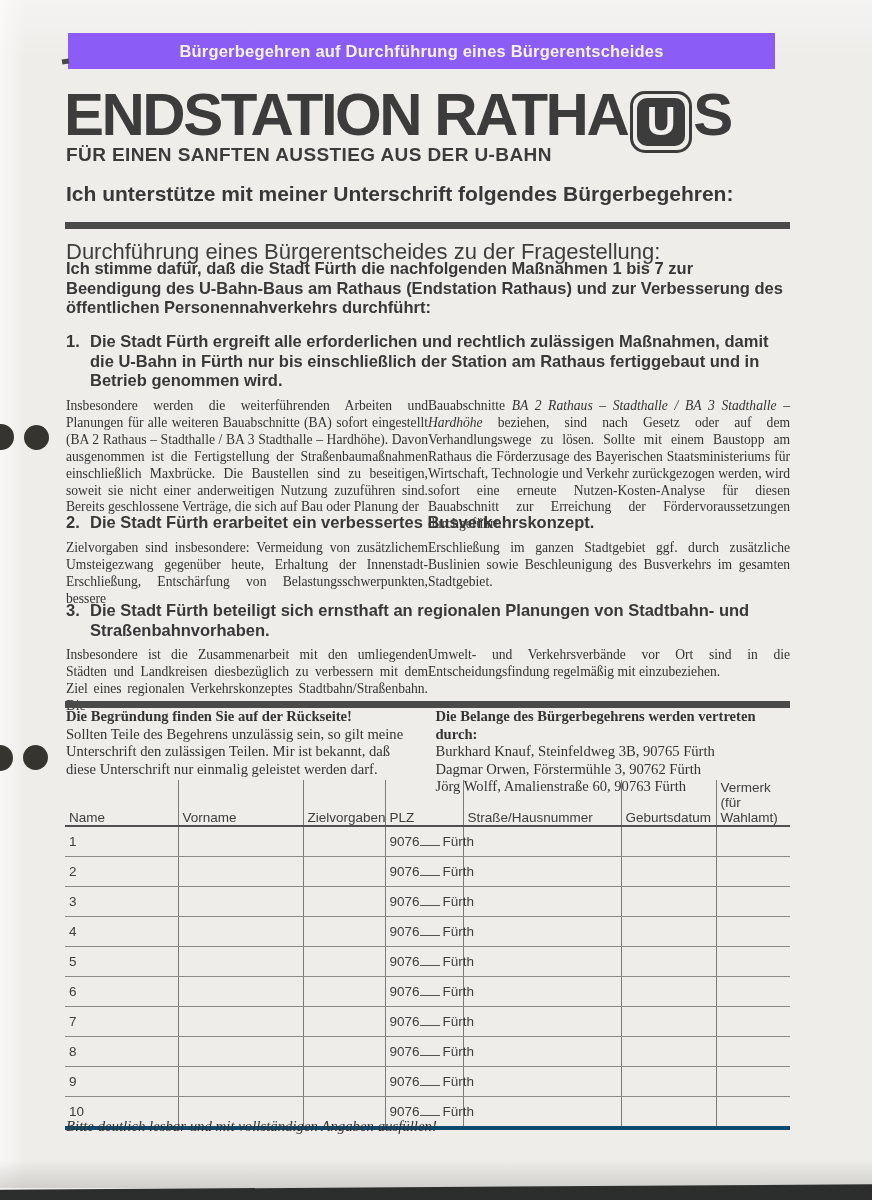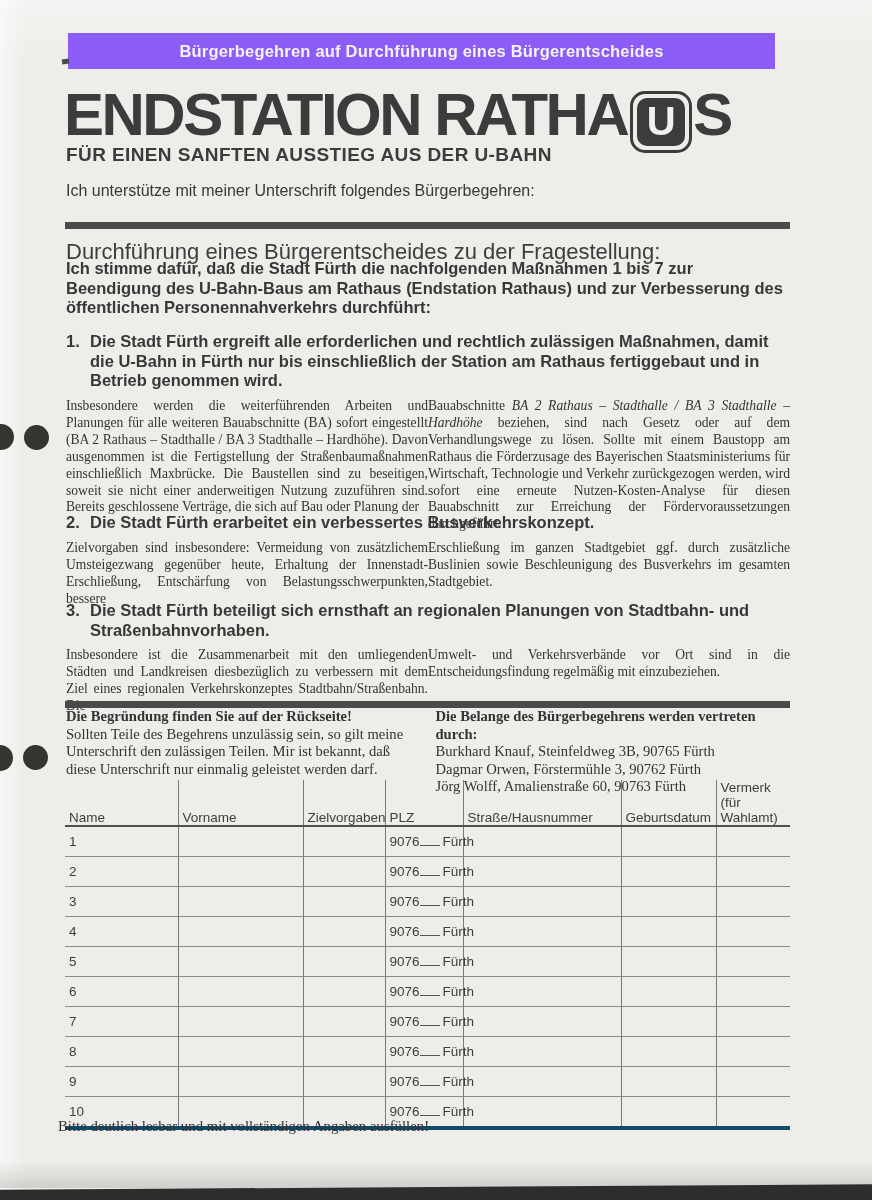--- a/index.html
+++ b/index.html
@@ -13,21 +13,21 @@
   .banner{position:absolute;left:68px;top:33px;width:707px;height:36px;background:#8b5cf6;color:#f4f3f1;
     display:flex;align-items:center;justify-content:center;font-size:16.5px;font-weight:bold;letter-spacing:.2px;}
   .print-mark{position:absolute;left:62px;top:59px;width:7px;height:5px;background:#4a4a4a;transform:rotate(-8deg);}
   .title-row{position:absolute;left:64px;top:84px;display:flex;align-items:center;white-space:nowrap;}
   .title-text{font-size:60px;line-height:60px;font-weight:bold;letter-spacing:-2.5px;color:#3c3c3c;}
   .ubahn-logo{display:inline-flex;align-items:center;justify-content:center;width:56px;height:56px;
     border:3px solid #3c3c3c;border-radius:15px;margin:0 1px 0 3px;transform:translateY(7px);background:transparent;}
   .ubahn-logo .inner{width:48px;height:48px;background:#3c3c3c;border-radius:10px;display:flex;align-items:center;justify-content:center;
     color:#f2f1ef;font-size:40px;font-weight:bold;line-height:1;padding-bottom:2px;box-sizing:border-box;}
   .subtitle{position:absolute;left:66px;top:144px;font-size:19px;font-weight:bold;letter-spacing:.4px;color:#3c3c3c;}
-  .support-line{position:absolute;left:66px;top:182px;font-size:16px;font-weight:normal;color:#383838;}
+  .support-line{position:absolute;left:66px;top:182px;font-size:21px;font-weight:bold;color:#383838;}
   .rule-thick{position:absolute;left:65px;width:725px;height:7px;background:#4a4a4a;}
   .bar1{top:222px;} .bar2{top:701px;}
   .intro-lead{position:absolute;left:66px;top:239px;font-size:22px;color:#3d3d3d;}
   .intro-statement{position:absolute;left:66px;top:259px;width:724px;font-size:16.5px;line-height:19.5px;font-weight:bold;color:#383838;}
   .point-heading{position:absolute;left:66px;width:726px;display:flex;font-size:16.5px;line-height:19.5px;font-weight:bold;color:#383838;}
   .point-num{width:24px;flex:none;}
   .ph1{top:332px;} .ph2{top:513px;} .ph3{top:601px;}
   .cols{position:absolute;left:66px;width:724px;display:flex;gap:0;font-family:"Liberation Serif",serif;
     font-size:13.6px;line-height:16.9px;color:#333;text-align:justify;}
   .cols>div{flex:1;}
@@ -38,21 +38,21 @@
   .notes .nt{font-weight:bold;}
   .sig-table{position:absolute;left:65px;top:780px;width:725px;border-collapse:collapse;table-layout:fixed;}
   .sig-table th{font-size:13.5px;font-weight:normal;color:#3d3d3d;text-align:left;vertical-align:bottom;
     height:34px;padding:0 0 0 4px;border-bottom:2px solid #505050;line-height:15px;}
   .sig-table td{height:29px;font-size:13.5px;color:#3d3d3d;padding:0 0 0 4px;border-bottom:1px solid #8a8a8a;vertical-align:middle;}
   .sig-table td:first-child,.sig-table th:first-child{border-left:none;}
   .sig-table td,.sig-table th{border-left:1px solid #7a7a7a;overflow:visible;}
   .sig-table tr:last-child td{border-bottom:4px solid #0c4a6e;}
   .plz-cell{white-space:nowrap;font-size:12.5px;}
   .plz-blank{display:inline-block;width:20px;border-bottom:1px solid #555;height:10px;margin:0 3px 0 0;}
-  .footer-note{position:absolute;left:58px;top:1118px;font-family:"Liberation Serif",serif;font-size:14.8px;color:#333;}
+  .footer-note{position:absolute;left:66px;top:1118px;font-family:"Liberation Serif",serif;font-size:14.8px;color:#333;font-style:italic;}
   .hole{position:absolute;background:#35342f;border-radius:50%;}
   .hole.a1{left:-12px;top:424px;width:26px;height:26px;}
   .hole.a2{left:24px;top:425px;width:25px;height:25px;}
   .hole.b1{left:-13px;top:745px;width:26px;height:26px;}
   .hole.b2{left:23px;top:745px;width:25px;height:25px;}
   .bottom-band{position:absolute;left:-6px;top:1187px;width:890px;height:18px;background:#2b2e2c;transform:rotate(-.35deg);}
   .bottom-shadow{position:absolute;left:0;top:1160px;width:872px;height:28px;
     background:linear-gradient(180deg,rgba(120,118,112,0) 0,rgba(120,118,112,.25) 100%);}
   .em{font-style:italic;}
 </style>

